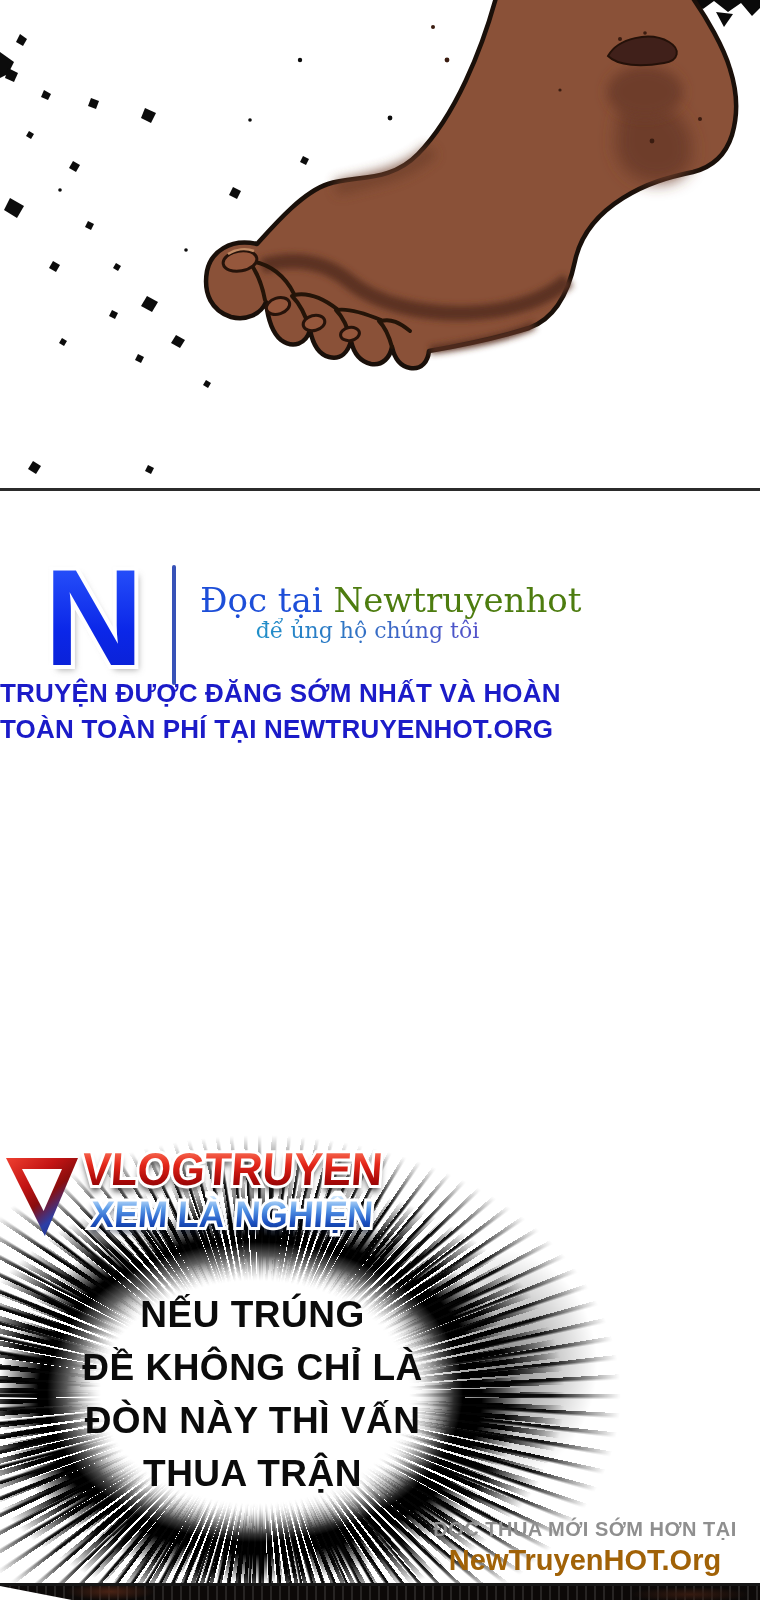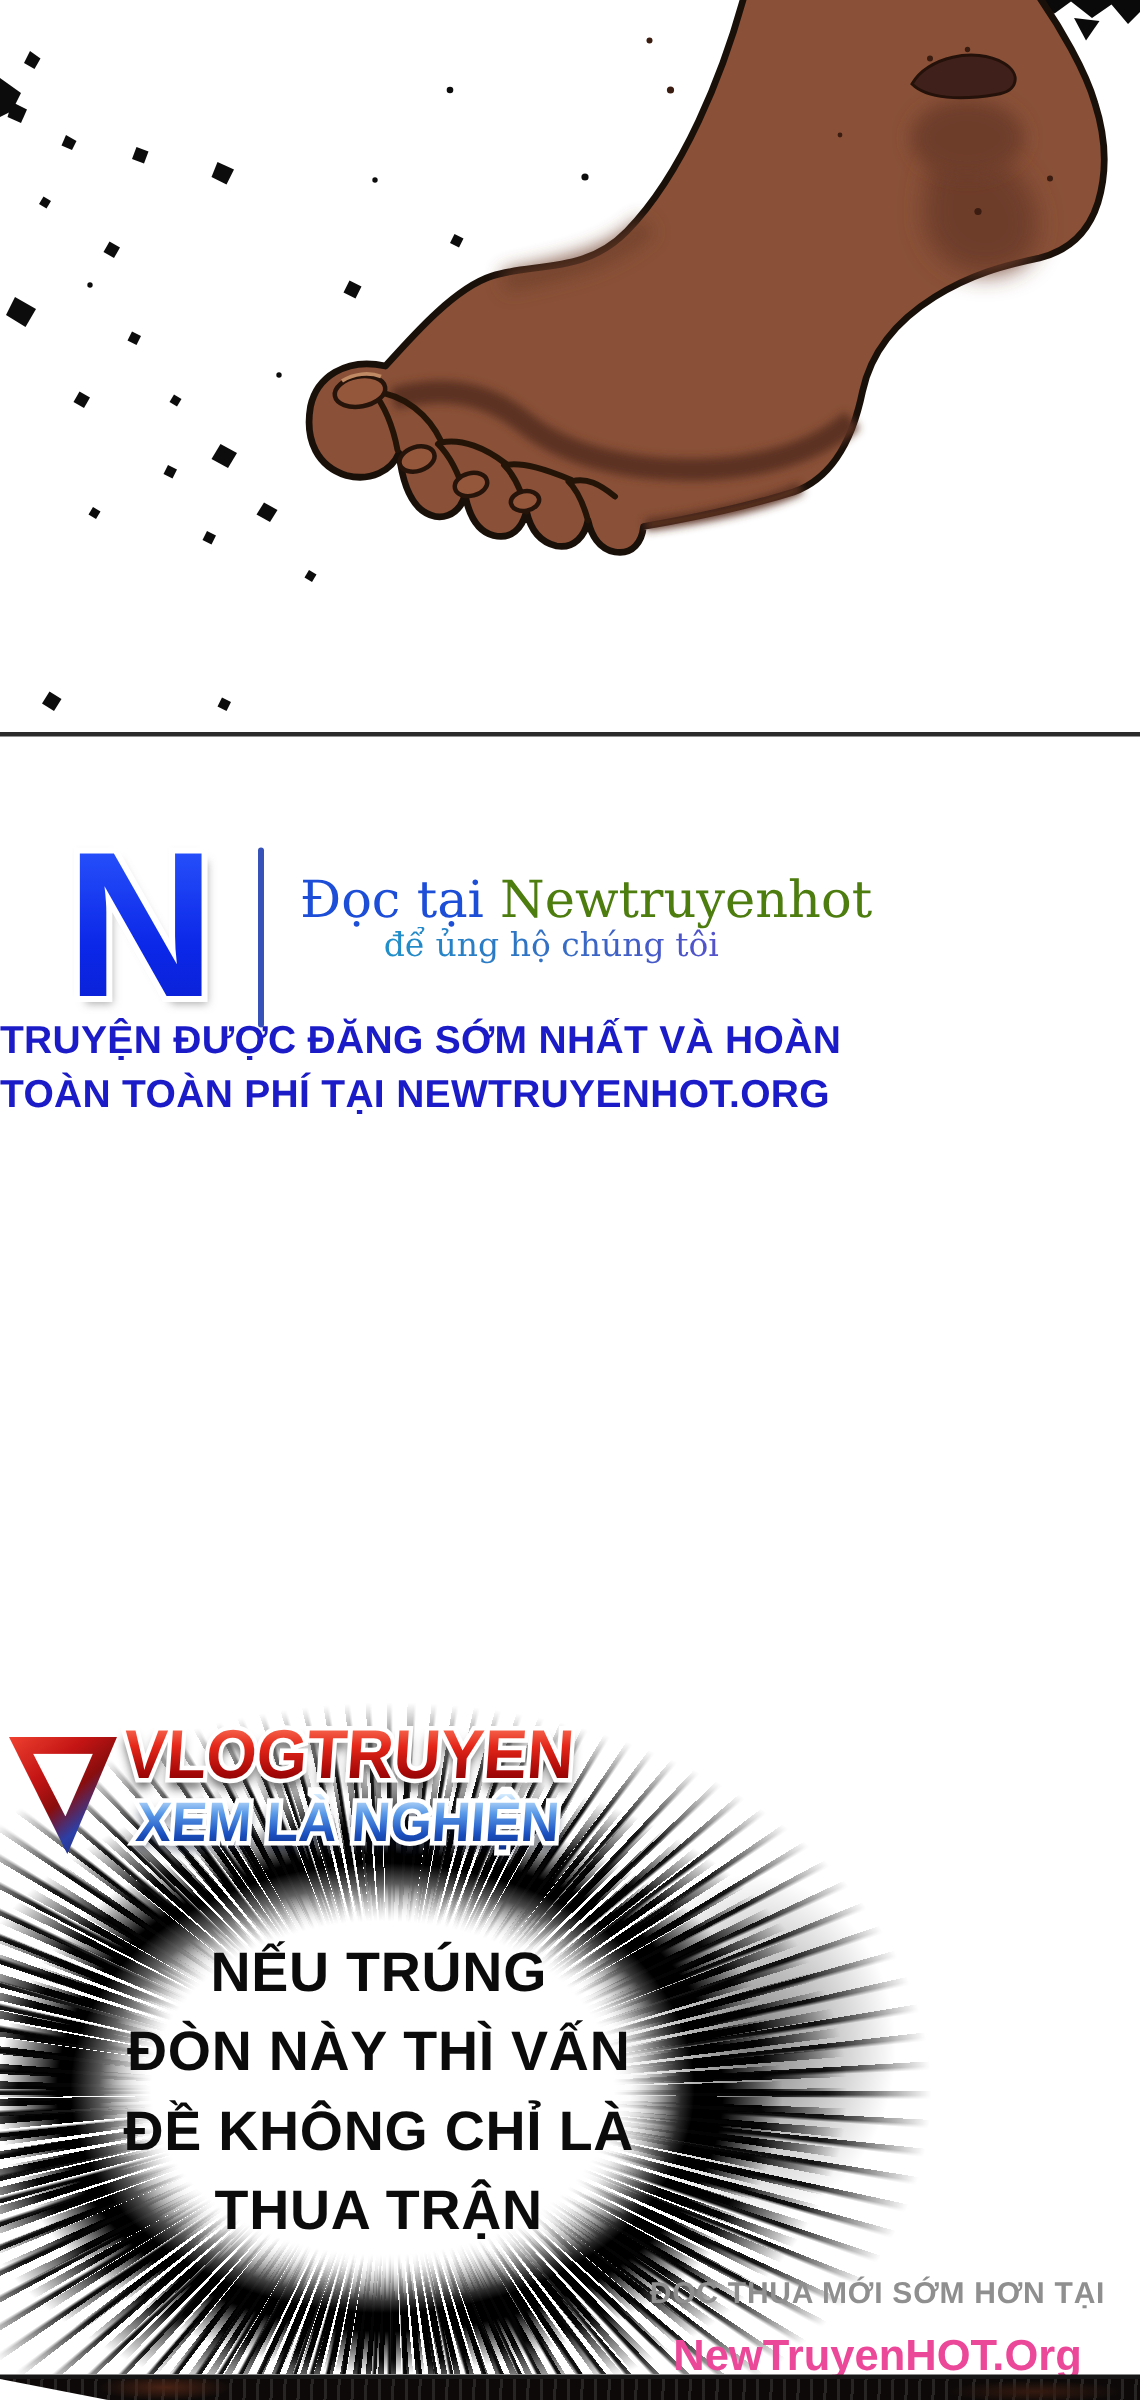--- a/index.html
+++ b/index.html
@@ -67,21 +67,21 @@
         mix-blend-mode:multiply;}
   .bubble-core{position:absolute;inset:0;
         background:radial-gradient(ellipse 208px 150px at 255px 262px,#ffffff 74%,rgba(255,255,255,0) 100%);}
   .bubble-text{position:absolute;left:0;top:158px;width:505px;text-align:center;z-index:5;
         font-weight:700;font-size:37px;line-height:53px;color:#0b0b0b;letter-spacing:.5px;}
   .bubble-text span{display:block;}
 
   
   .footer-credit{position:absolute;right:10px;top:1518px;width:330px;text-align:center;z-index:7;}
   .fc1{font-size:20px;font-weight:700;color:#8f8f8f;letter-spacing:.5px;white-space:nowrap;}
-  .fc2{font-size:29px;font-weight:700;color:#ec4899;margin-top:14px;white-space:nowrap;}
+  .fc2{font-size:29px;font-weight:700;color:#a16207;margin-top:3px;white-space:nowrap;}
 
   
   .bottom-line{position:absolute;left:0;top:1583px;width:760px;height:3px;background:#161616;z-index:8;}
   .bottom-strip{position:absolute;left:0;top:1586px;width:760px;height:14px;background:#0c0908;z-index:8;overflow:hidden;}
   .strip-streaks{position:absolute;inset:0;
         background:repeating-linear-gradient(92deg,rgba(255,255,255,.20) 0 2px,rgba(255,255,255,0) 2px 9px);
         opacity:.55;}
   .strip-brown{position:absolute;left:55px;top:0;width:110px;height:14px;
         background:radial-gradient(60px 12px at 50% 40%,#4a2315,rgba(20,10,6,0) 75%);}
   .strip-brown2{position:absolute;left:620px;top:0;width:140px;height:14px;
@@ -222,22 +222,22 @@
   <div class="promo2">TOÀN TOÀN PHÍ TẠI NEWTRUYENHOT.ORG</div>
 
   <div class="burst">
     <div class="rays rays-sparse"></div>
     <div class="rays rays-dense"></div>
     <div class="rays rays-ring"></div>
     <div class="rays rays-blob"></div>
     <div class="bubble-core"></div>
     <div class="bubble-text">
       <span>NẾU TRÚNG</span>
+      <span>ĐỀ KHÔNG CHỈ LÀ</span>
       <span>ĐÒN NÀY THÌ VẤN</span>
-      <span>ĐỀ KHÔNG CHỈ LÀ</span>
       <span>THUA TRẬN</span>
     </div>
   </div>
 
   <div class="brand">
     <div class="tri">
       <div class="tri-outer"></div>
       <div class="tri-inner"></div>
     </div>
     <div class="brand-title-wrap">

